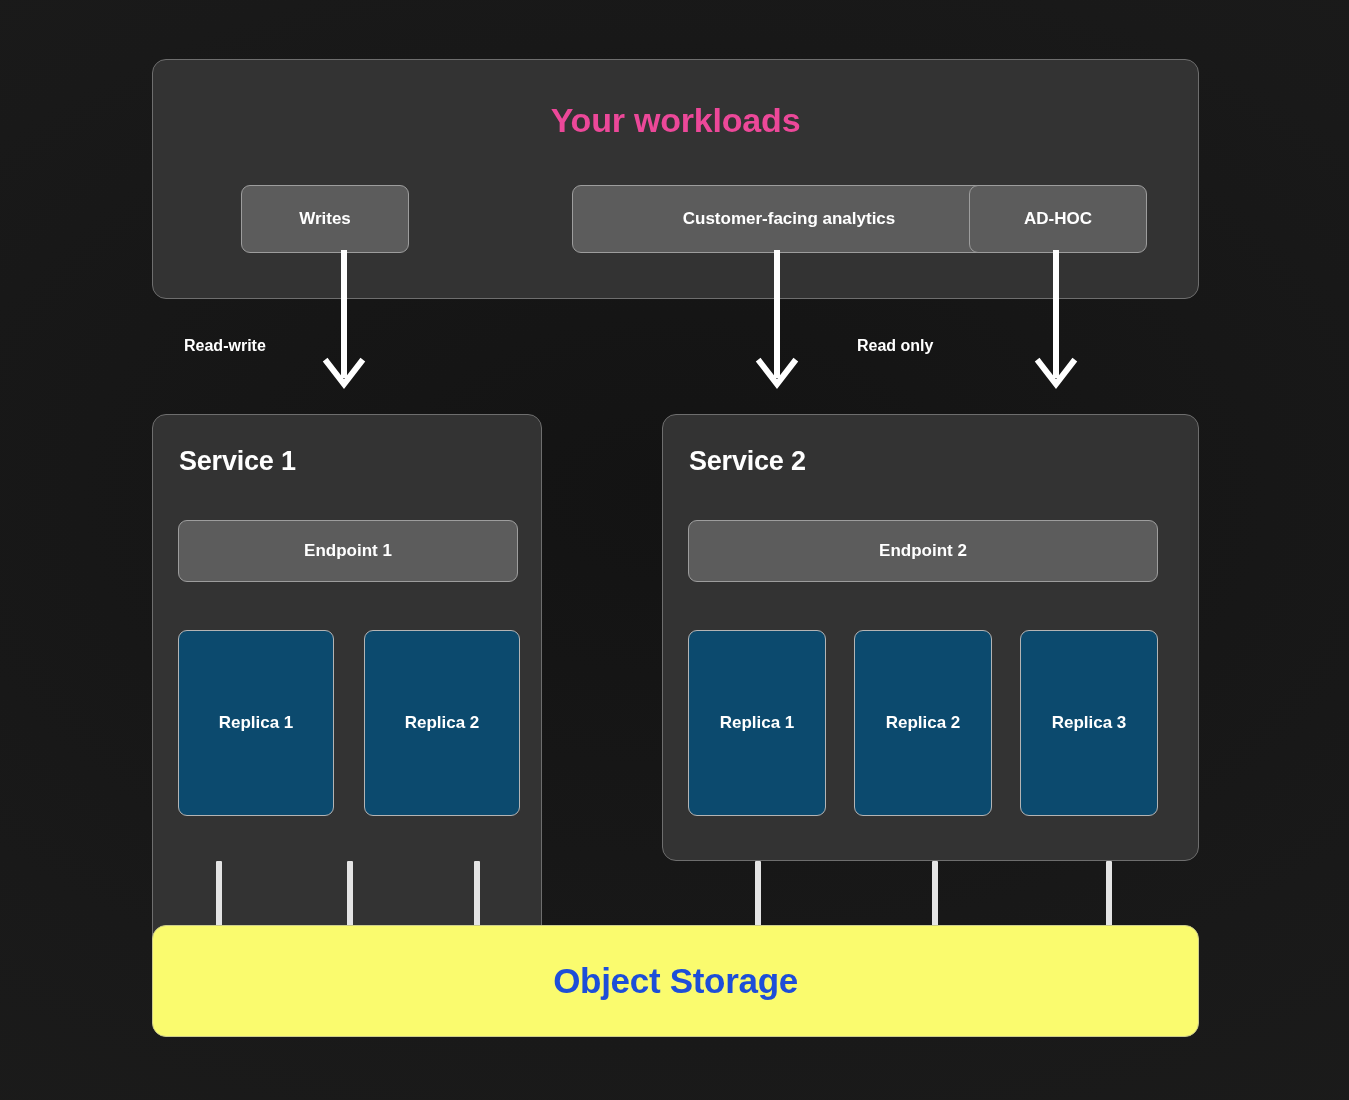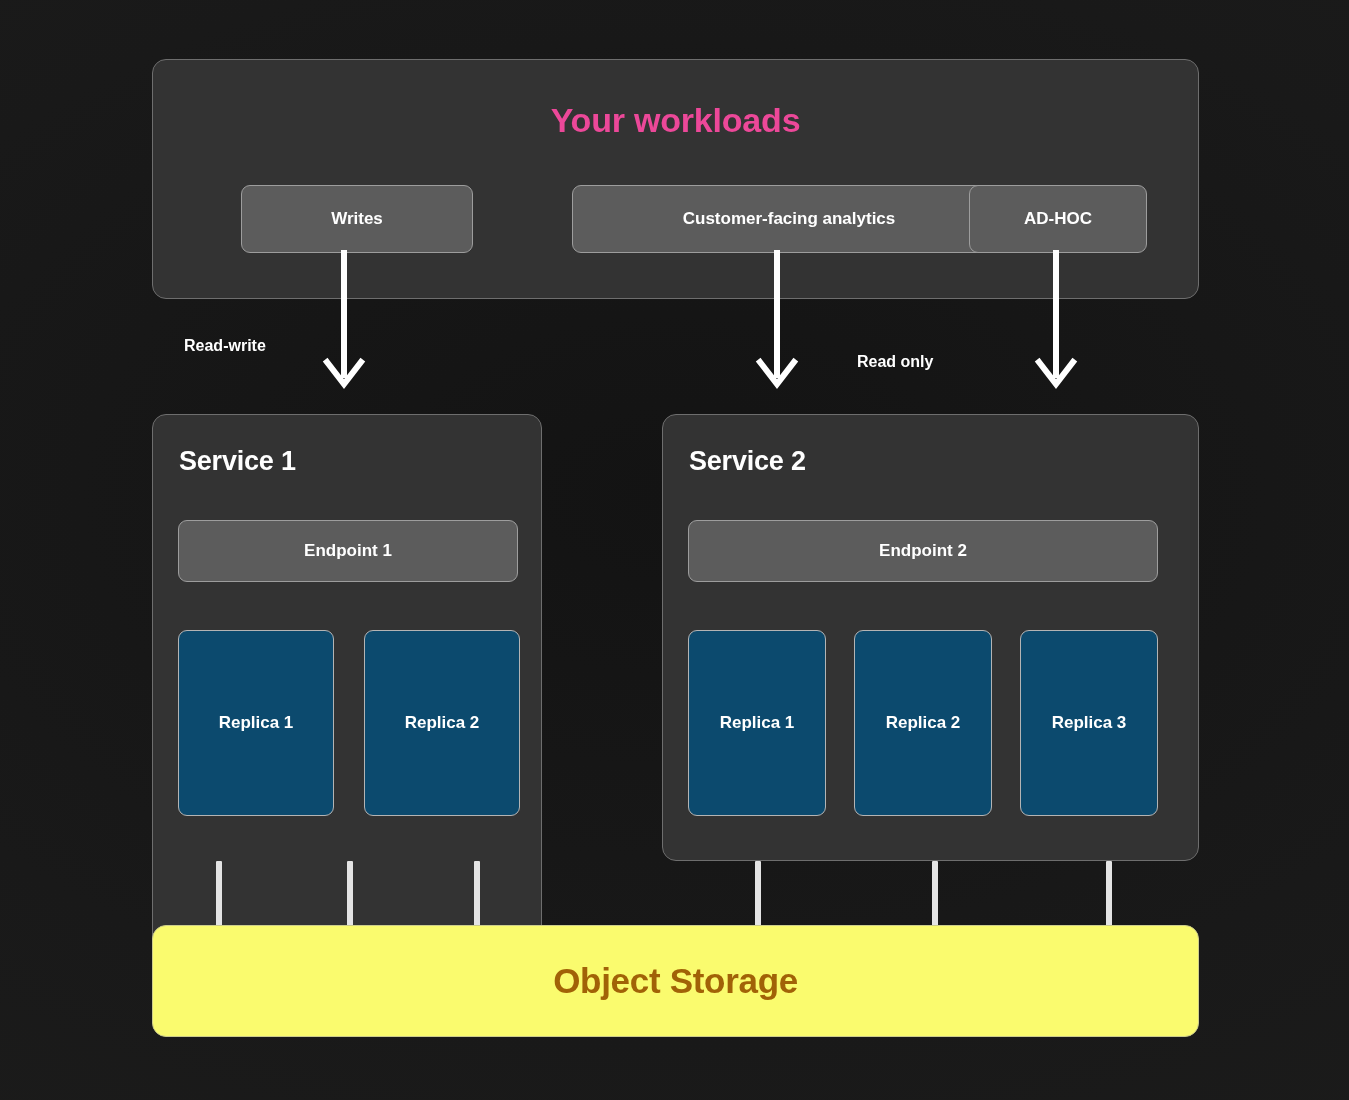--- a/index.html
+++ b/index.html
@@ -55,21 +55,21 @@
     border-radius: 9px;
     color: #ffffff;
     font-size: 17px;
     font-weight: bold;
     display: flex;
     align-items: center;
     justify-content: center;
     height: 68px;
   }
 
-  #chip-writes  { left: 88px;  top: 125px; width: 232px; }
+  #chip-writes  { left: 88px;  top: 125px; width: 168px; }
   #chip-cfa     { left: 419px; top: 125px; width: 434px; }
   #chip-adhoc   { left: 816px; top: 125px; width: 178px; text-align: right; }
 
   
   .arrow {
     position: absolute;
     width: 46px;
     overflow: visible;
   }
   .arrow svg { display: block; overflow: visible; }
@@ -79,21 +79,21 @@
   #arrow-adhoc  { left: 1033px; top: 250px; height: 146px; }
 
   .edge-label {
     position: absolute;
     color: #ffffff;
     font-size: 16px;
     font-weight: bold;
     white-space: nowrap;
   }
   #label-read-write { left: 184px; top: 337px; }
-  #label-read-only  { left: 857px; top: 337px; margin-top: 16px; }
+  #label-read-only  { left: 857px; top: 337px; }
 
   
   #service-1 { left: 152px; top: 414px; width: 390px; height: 559px; }
   #service-2 { left: 662px; top: 414px; width: 537px; height: 447px; }
 
   .service-title {
     position: absolute;
     left: 26px;
     top: 31px;
     color: #ffffff;
@@ -160,21 +160,21 @@
     width: 1047px;
     height: 112px;
     background: #fafb6e;
     border: 1px solid #cdcd8a;
     border-radius: 14px;
     display: flex;
     align-items: center;
     justify-content: center;
   }
   #object-storage-label {
-    color: #a16207;
+    color: #1d4ed8;
     font-size: 35px;
     font-weight: bold;
     letter-spacing: -0.3px;
   }
 </style>
 </head>
 <body>
 
 <div id="stage">
 

